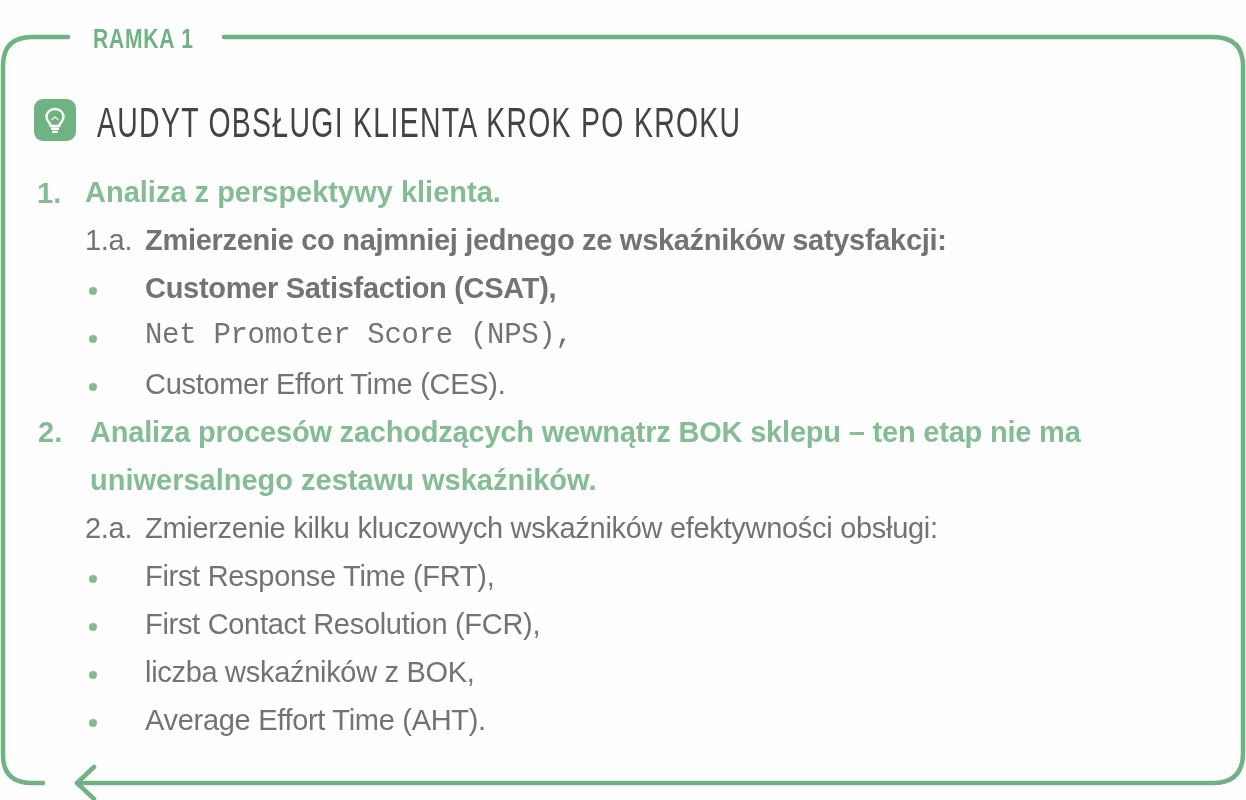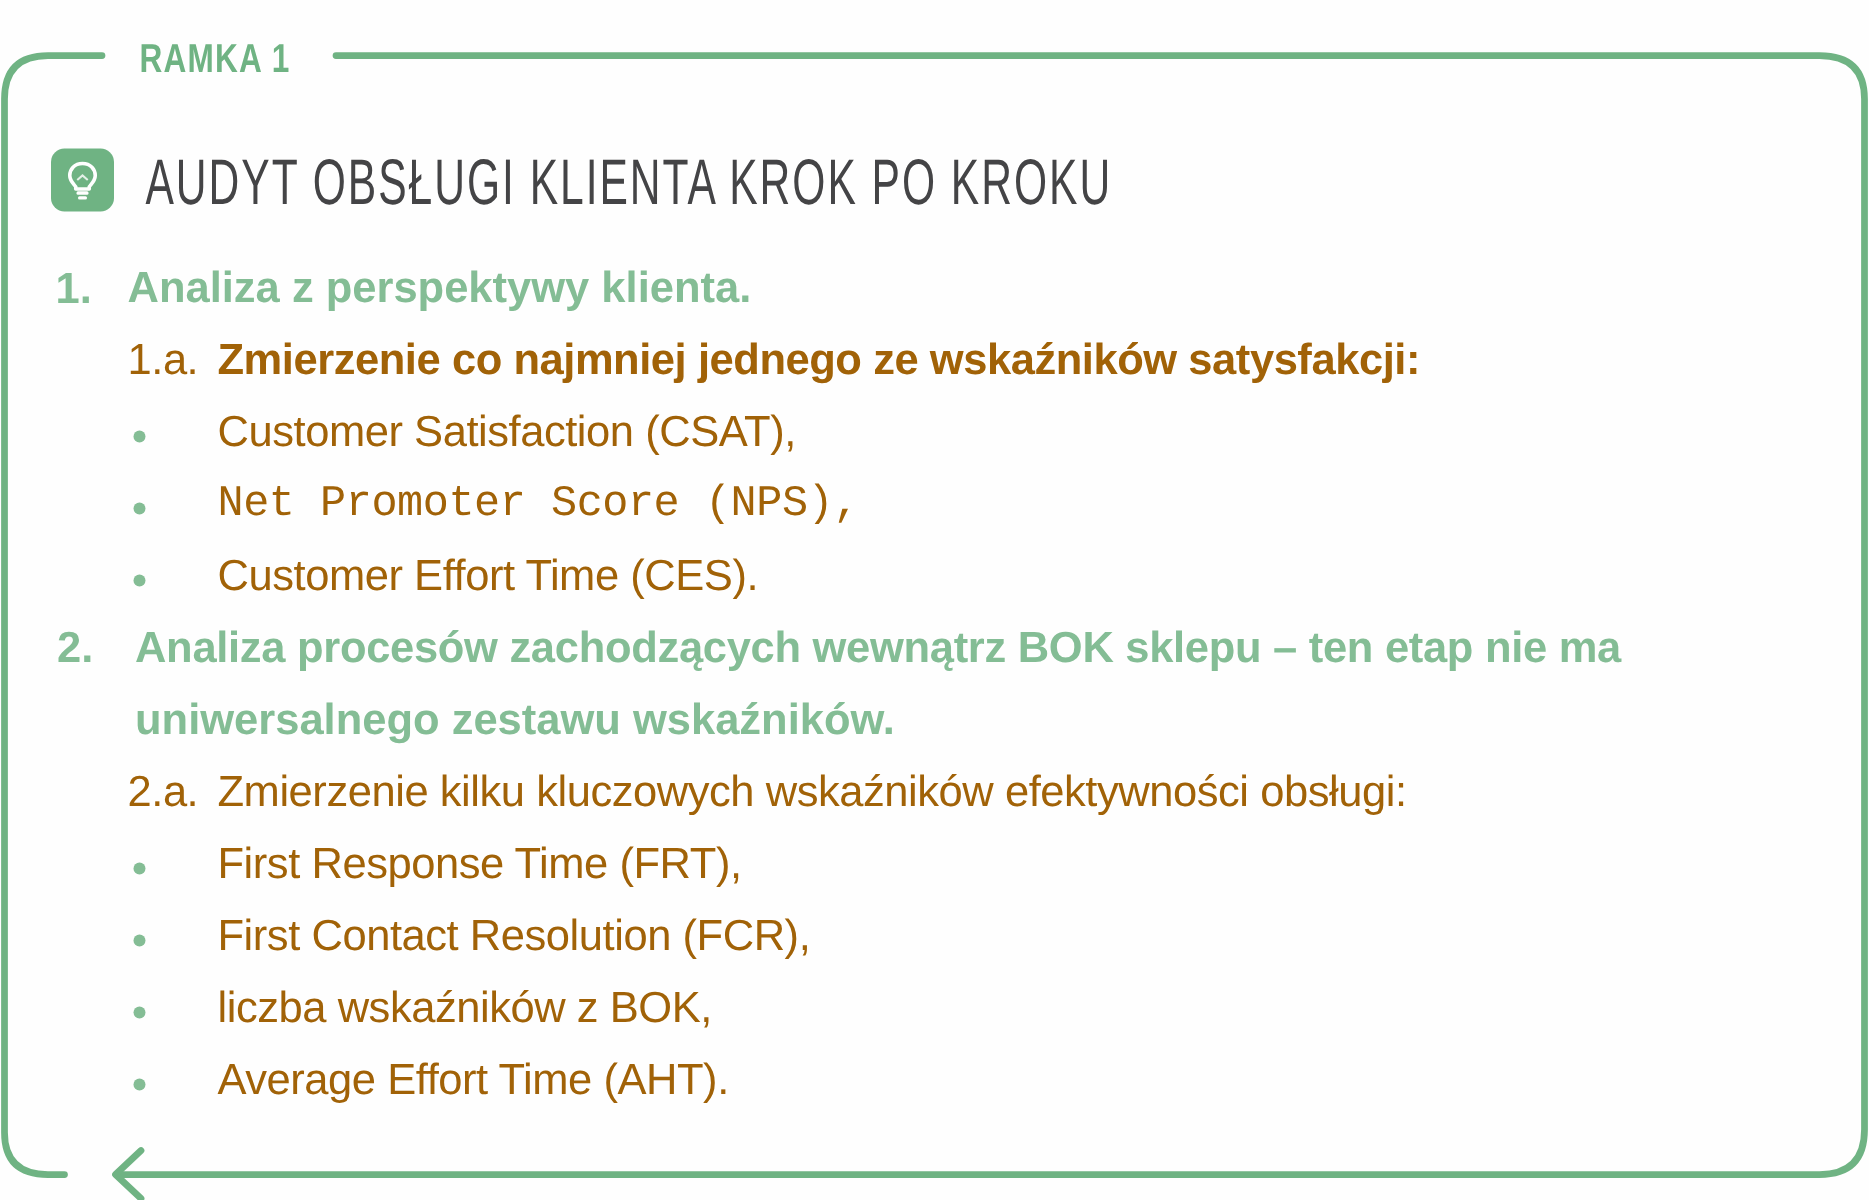--- a/index.html
+++ b/index.html
@@ -27,21 +27,21 @@
       position: absolute; left: 63px; top: 0px;
       font-family: "Liberation Sans", sans-serif;
       font-size: 43px; line-height: 46px; letter-spacing: 2px;
       color: #444446; white-space: nowrap;
       transform: scaleX(0.66); transform-origin: left center;
       font-weight: normal;
     }
     .content { position: absolute; left: 0; top: 0; width: 1246px; }
     .line { position: absolute; white-space: nowrap; font-size: 29px; line-height: 36px; }
     .green { color: #84bd95; font-weight: bold; }
-    .dark { color: #a16207; letter-spacing: -0.3px; }
+    .dark { color: #737373; letter-spacing: -0.3px; }
     .bullet {
       position: absolute; width: 8px; height: 8px; border-radius: 50%;
       background: #84bd95;
     }
   </style>
 </head>
 <body>
 
 <svg class="frame-svg" width="1246" height="800" viewBox="0 0 1246 800">
   <g fill="none" stroke="#6fb383" stroke-width="4.5" stroke-linecap="round" stroke-linejoin="round">
@@ -71,21 +71,21 @@
 
 <div class="content">
 
   <div class="line green" style="left:37px; top:175px;">1.</div>
   <div class="line green" style="left:85px; top:158px;margin-top:16px;">Analiza z perspektywy klienta.</div>
 
   <div class="line dark" style="left:85px; top:222px;">1.a.</div>
   <div class="line dark" style="left:145px; top:222px;font-weight:bold;">Zmierzenie co najmniej jednego ze wskaźników satysfakcji:</div>
 
   <span class="bullet" style="left:89px; top:287px;"></span>
-  <div class="line dark" style="left:145px; top:270px;">Customer Satisfaction (CSAT),</div>
+  <div class="line dark" style="left:145px; top:270px;font-weight:bold;">Customer Satisfaction (CSAT),</div>
 
   <span class="bullet" style="left:89px; top:335px;"></span>
   <div class="line dark" style="left:145px; top:318px;font-family:Liberation Mono, monospace;">Net Promoter Score (NPS),</div>
 
   <span class="bullet" style="left:89px; top:383px;"></span>
   <div class="line dark" style="left:145px; top:366px;">Customer Effort Time (CES).</div>
 
   <div class="line green" style="left:38px; top:414px;">2.</div>
   <div class="line green" style="left:90px; top:414px; letter-spacing:-0.2px;">Analiza procesów zachodzących wewnątrz BOK sklepu – ten etap nie ma</div>
   <div class="line green" style="left:90px; top:462px;text-align:center;">uniwersalnego zestawu wskaźników.</div>

